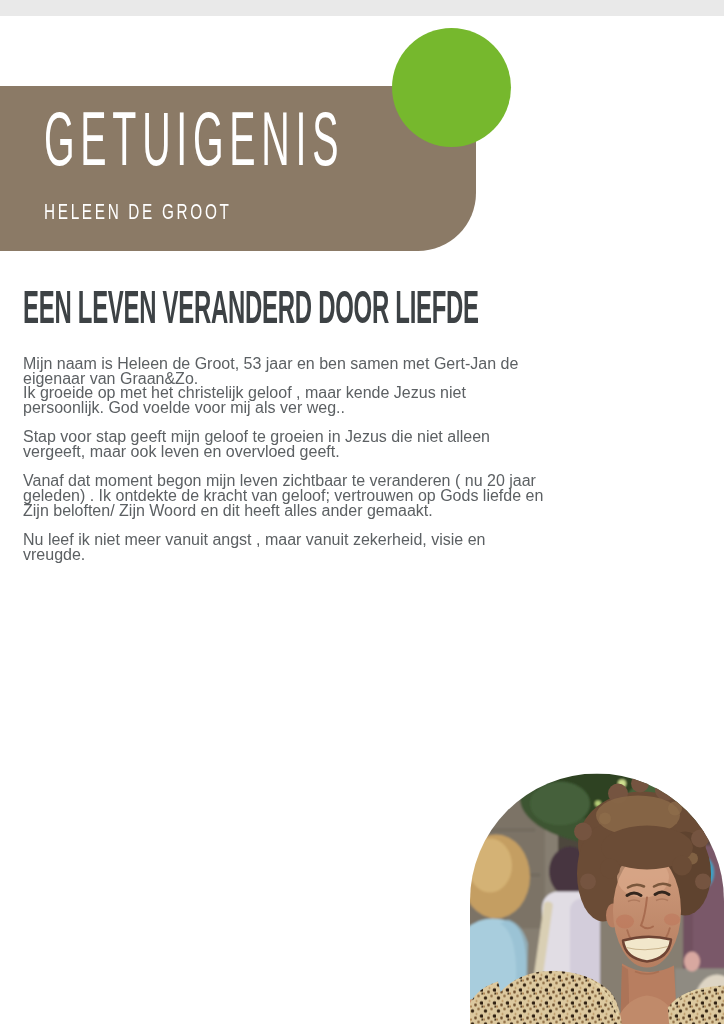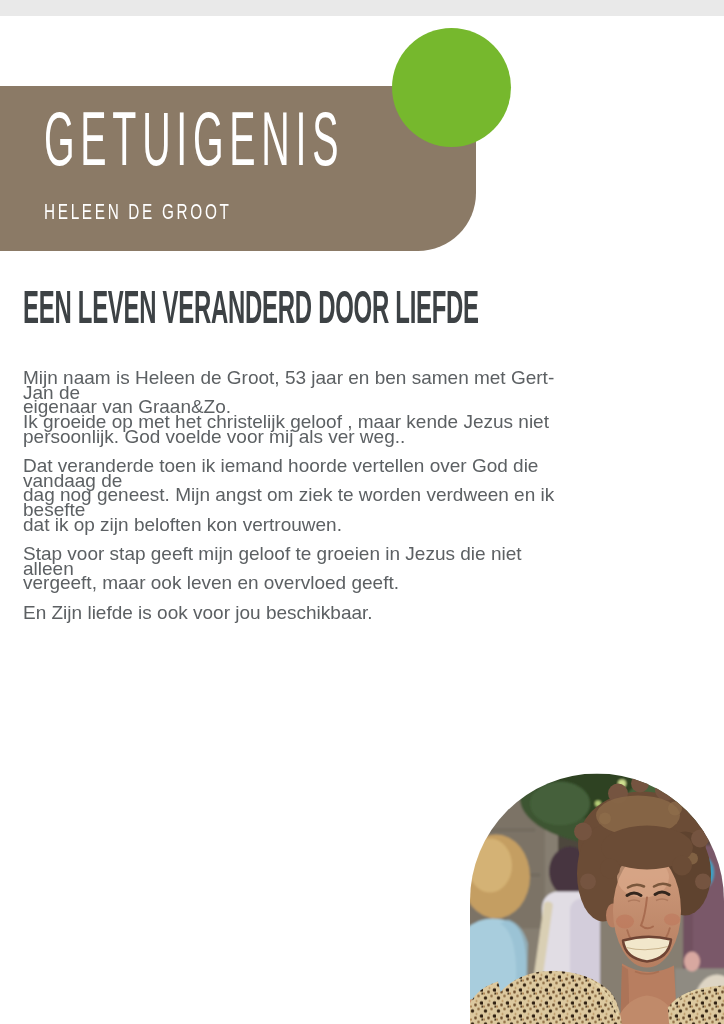--- a/index.html
+++ b/index.html
@@ -35,23 +35,23 @@
     z-index:3;
   }
   .heading{
     position:absolute;left:23px;top:266px;margin:0;
     color:var(--heading-color,#3d4245);
     font-size:46px;line-height:1.1;font-weight:700;
     letter-spacing:-0.5px;white-space:nowrap;
     transform:scaleX(0.52);transform-origin:0 0;
   }
   .article{
-    position:absolute;left:23px;top:355px;width:552px;
+    position:absolute;left:23px;top:341px;width:552px;
     color:var(--body-color,#5c6063);
-    font-size:19px;line-height:14.7px;
+    font-size:16px;line-height:14.7px;
   }
   .article p{
     margin:0 0 14.5px 0;
     white-space:pre-line;
   }
   .portrait{
     position:absolute;left:470px;top:757px;width:254px;height:267px;
     display:block;
   }
 </style>
@@ -65,26 +65,27 @@
   <div class="banner-title">GETUIGENIS</div>
   <div class="banner-subtitle">HELEEN DE GROOT</div>
 
   <h1 class="heading">EEN LEVEN VERANDERD DOOR LIEFDE</h1>
 
   <div class="article">
     <p>Mijn naam is Heleen de Groot, 53 jaar en ben samen met Gert-Jan de
 eigenaar van Graan&amp;Zo.
 Ik groeide op met het christelijk geloof , maar kende Jezus niet
 persoonlijk. God voelde voor mij als ver weg..</p>
-    <p>Dat veranderde toen ik iemand hoorde vertellen over God die vandaag de
-dag nog geneest. Mijn angst om ziek te worden verdween en ik besefte
-dat ik op zijn beloften kon vertrouwen.</p>
     <p>Stap voor stap geeft mijn geloof te groeien in Jezus die niet alleen
 vergeeft, maar ook leven en overvloed geeft.</p>
-    <p>En Zijn liefde is ook voor jou beschikbaar.</p>
+    <p>Vanaf dat moment begon mijn leven zichtbaar te veranderen ( nu 20 jaar
+geleden) . Ik ontdekte de kracht van geloof; vertrouwen op Gods liefde en
+Zijn beloften/ Zijn Woord en dit heeft alles ander gemaakt.</p>
+    <p>Nu leef ik niet meer vanuit angst , maar vanuit zekerheid, visie en
+vreugde.</p>
   </div>
 
   <svg class="portrait" viewBox="0 0 254 266" xmlns="http://www.w3.org/2000/svg" aria-hidden="true">
     <defs>
       <clipPath id="arch">
         <path d="M0,266 L0,127 A127,127 0 0 1 254,127 L254,266 Z"></path>
       </clipPath>
       <linearGradient id="skin" x1="0" y1="0" x2="0" y2="1">
         <stop offset="0" stop-color="#d09d7e"></stop>
         <stop offset="1" stop-color="#b67e60"></stop>

